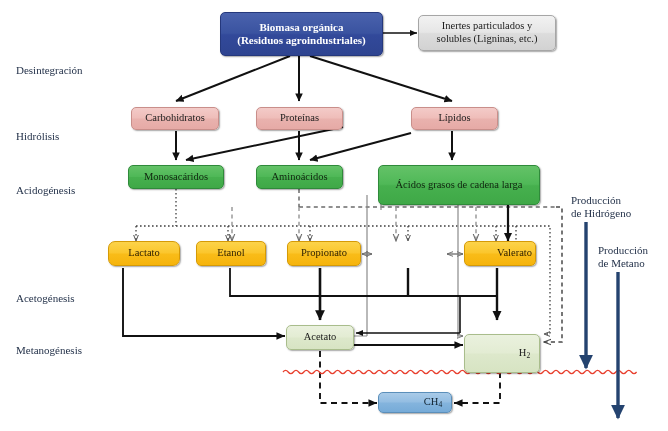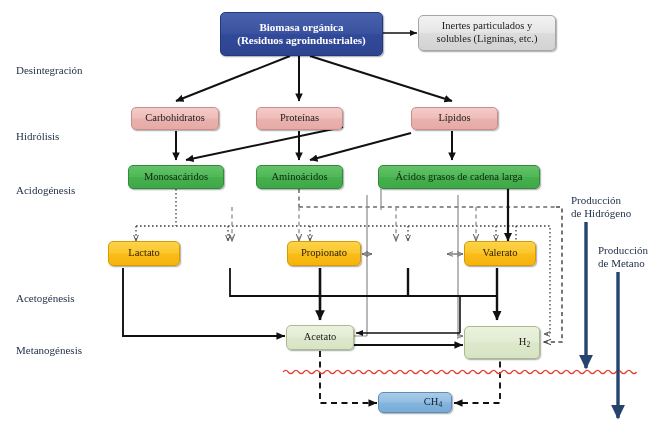--- a/index.html
+++ b/index.html
@@ -204,38 +204,41 @@
   <div class="node n-pink" style="left:411px;top:107px;width:87px;height:23px;">
     <span>Lípidos</span>
   </div>
 
   <div class="node n-green" style="left:128px;top:165px;width:96px;height:24px;">
     <span>Monosacáridos</span>
   </div>
   <div class="node n-green" style="left:256px;top:165px;width:87px;height:24px;">
     <span>Aminoácidos</span>
   </div>
-  <div class="node n-green" style="left:378px;top:165px;width:162px;height:24px;">
+  <div class="node n-green" style="left:378px;top:165px;width:162px;height:40px;">
     <span>Ácidos grasos de cadena larga</span>
   </div>
 
-  <div class="node n-yellow" style="left:108px;top:241px;width:72px;height:25px;">
+  <div class="node n-yellow" style="left:108px;top:241px;width:72px;height:25px;border-radius:7px;">
     <span>Lactato</span>
+  </div>
+  <div class="node n-yellow" style="left:196px;top:241px;width:70px;height:25px;">
+    <span>Etanol</span>
   </div>
   <div class="node n-yellow" style="left:287px;top:241px;width:74px;height:25px;">
     <span>Propionato</span>
   </div>
-  <div class="node n-yellow" style="left:464px;top:241px;width:72px;height:25px;">
+  <div class="node n-yellow" style="left:464px;top:241px;width:72px;height:25px;justify-content:flex-end;">
     <span>Valerato</span>
   </div>
 
   <div class="node n-pale" style="left:286px;top:325px;width:68px;height:25px;">
     <span>Acetato</span>
   </div>
-  <div class="node n-pale" style="left:464px;top:326px;width:76px;height:33px;padding-left:48px;">
+  <div class="node n-pale" style="left:464px;top:334px;width:76px;height:39px;padding-left:48px;">
     <span><span>H</span><span class="sub">2</span></span>
   </div>
 
   <div class="node n-ch4" style="left:378px;top:392px;width:74px;height:21px;">
     <span><span>CH</span><span class="sub">4</span></span>
   </div>
 
   <div class="side-label" style="left:571px;top:194px;">
     <div>Producción</div>
     <div>de Hidrógeno</div>

